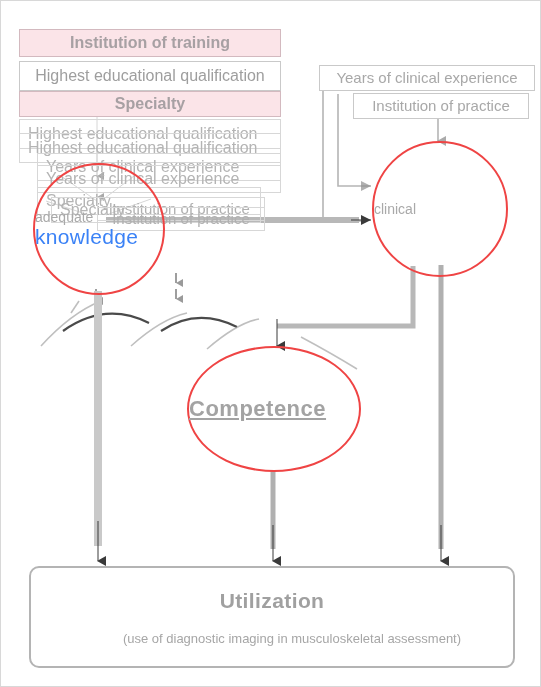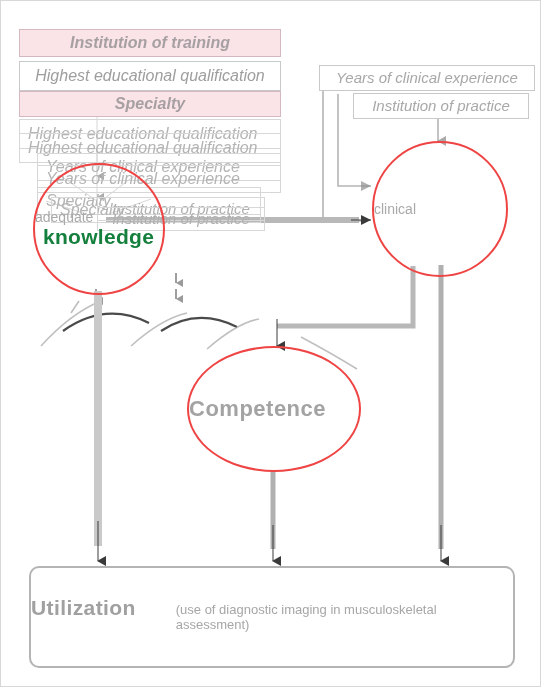--- a/index.html
+++ b/index.html
@@ -33,21 +33,20 @@
     position: absolute;
     box-sizing: border-box;
     display: flex;
     align-items: center;
     justify-content: center;
     text-align: center;
     line-height: 1.15;
     color: #9e9e9e;
     background: #ffffff;
     border: 1px solid #c9c9c9;
-    font-style: italic;
   }
   .node-box.pink {
     background: #fbe4e8;
     border: 1px solid #d3b9bf;
     color: #a7a0a3;
     font-weight: bold;
   }
   .node-box.ghost {
     background: transparent;
     border: 1px solid #d7d7d7;
@@ -77,41 +76,41 @@
     align-items: flex-start;
     justify-content: center;
     text-align: center;
   }
   .circ-sub {
     font-size: 14px;
     color: #a9a9a9;
   }
   .circ-main {
     font-size: 21px;
-    font-weight: bold;
-    color: #15803d;
+    font-weight: normal;
+    color: #3b82f6;
     letter-spacing: .3px;
-    margin-left: 8px;
   }
   .ellipse-main {
     font-size: 22px;
     font-weight: bold;
     color: #a3a3a3;
     letter-spacing: .5px;
+    text-decoration: underline;
   }
 
   
   .outcome {
     position: absolute;
     box-sizing: border-box;
     border: 2px solid #b4b4b4;
     border-radius: 10px;
     background: #ffffff;
     display: flex;
-    flex-direction: row;
+    flex-direction: column;
     align-items: center;
     justify-content: center;
   }
   .outcome-title {
     font-size: 21px;
     font-weight: bold;
     color: #a0a0a0;
     letter-spacing: .4px;
     margin-bottom: 18px;
   }

